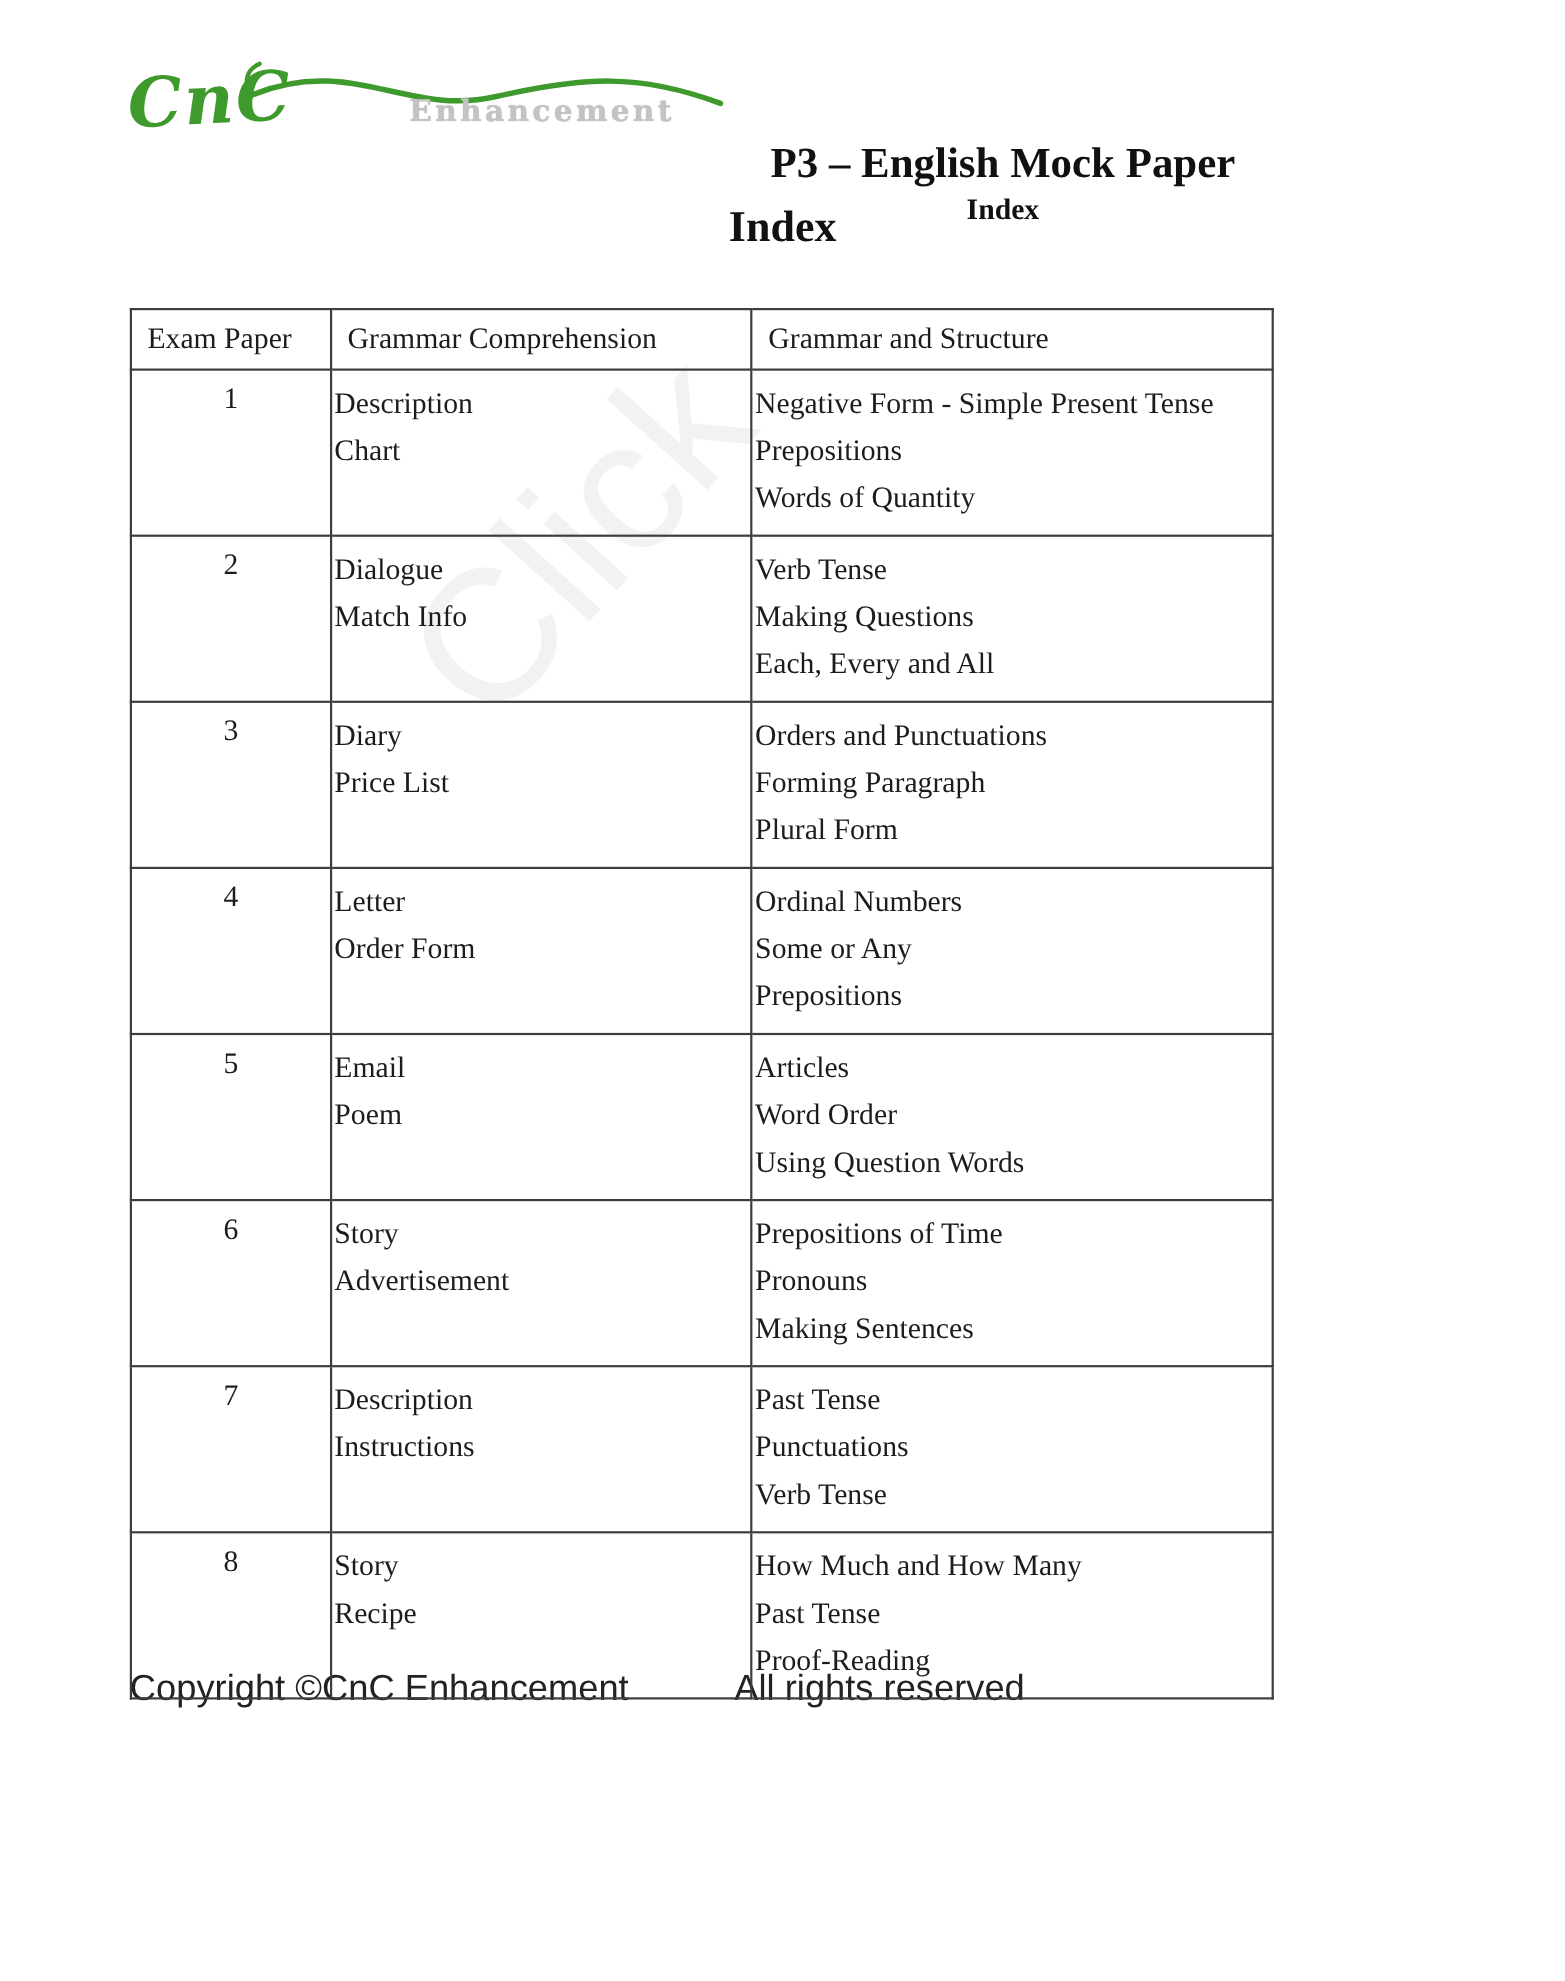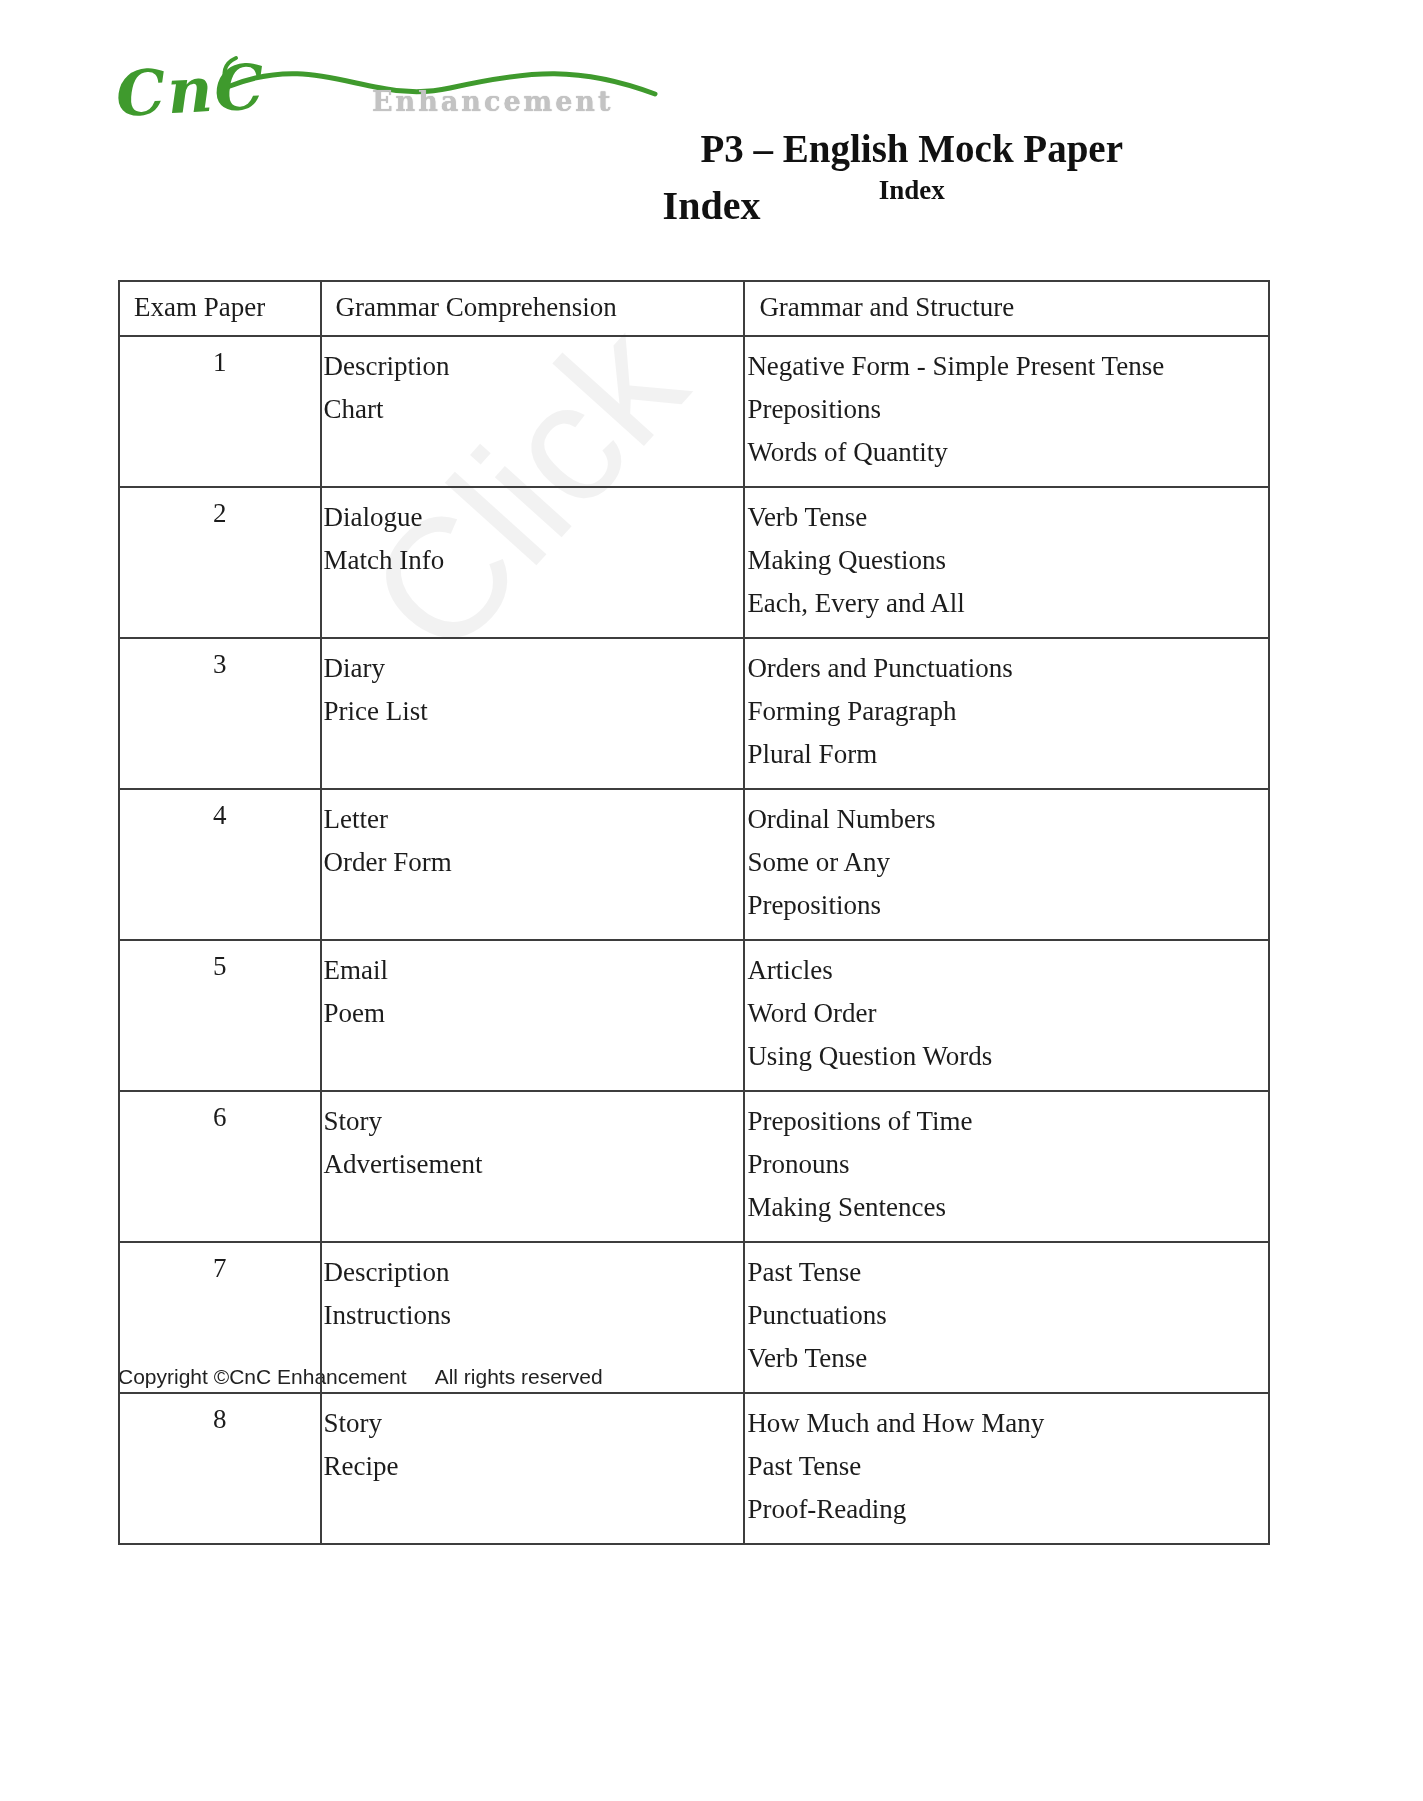--- a/index.html
+++ b/index.html
@@ -53,21 +53,21 @@
     transform: rotate(-48deg);
     transform-origin: left top;
     pointer-events: none;
     white-space: nowrap;
     z-index: 0;
   }
 
   
   table.index-table {
     position: absolute; left: 118px; top: 280px;
-    width: 1152px;
+    width: 1040px;
     border-collapse: collapse;
     z-index: 1;
     font-size: 27px;
     color: #1c1c1c;
     border-radius: 15px;
   }
   table.index-table th, table.index-table td {
     border: 2px solid #3d3d3d;
     vertical-align: top;
     background: transparent;
@@ -81,24 +81,24 @@
   }
   th.col-paper { width: 176px; text-align: center; }
   th.col-reading { width: 370px; }
   th.col-grammar { width: 458px; margin-top: 31px; }
   td.cell-paper { text-align: center; padding: 10px 6px; }
   td.cell-list { padding: 8px 14px 12px 2px; }
   .cell-line { line-height: 43px; }
 
   
   .footer {
-    position: absolute; left: 118px; top: 1365px;
+    position: absolute; left: 118px; top: 1515px;
     font-family: "Liberation Sans", sans-serif;
-    font-size: 21px; color: #222;
-    display: flex; gap: 28px;
+    font-size: 33px; color: #222;
+    display: flex; gap: 96px;
   }
 </style>
 </head>
 <body>
 
 <div class="page">
 
   <div class="logo-wrap">
     <svg class="logo-swoosh" width="600" height="110" viewBox="0 0 600 110">
       <path d="M120 38 C 210 2, 260 58, 340 40 S 470 18, 545 46" fill="none" stroke="#3f9a2d" stroke-width="5" stroke-linecap="round"></path>

